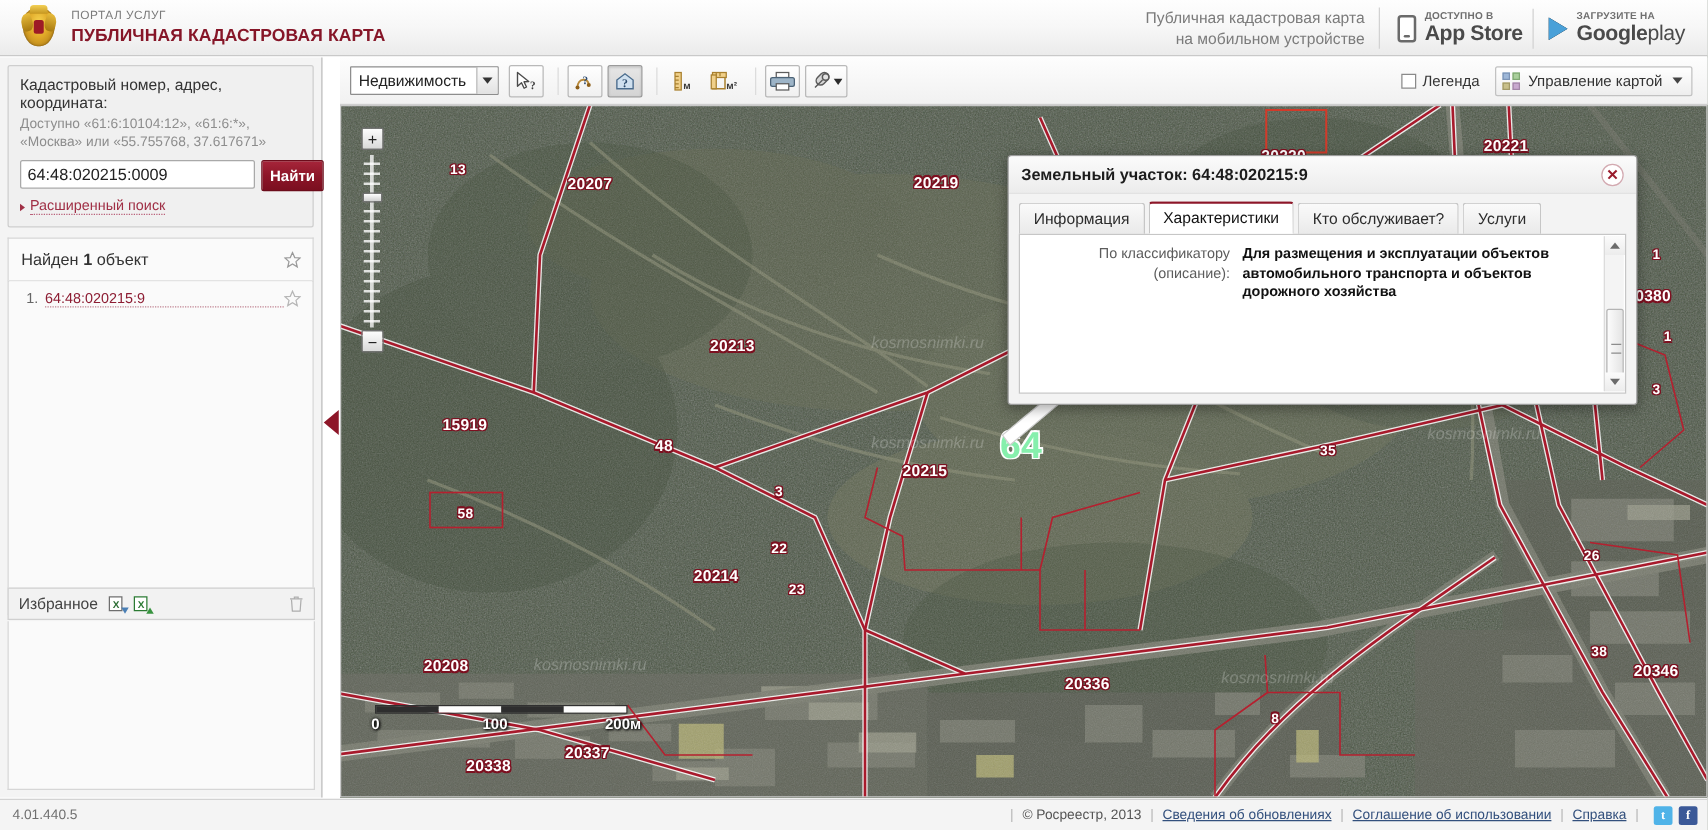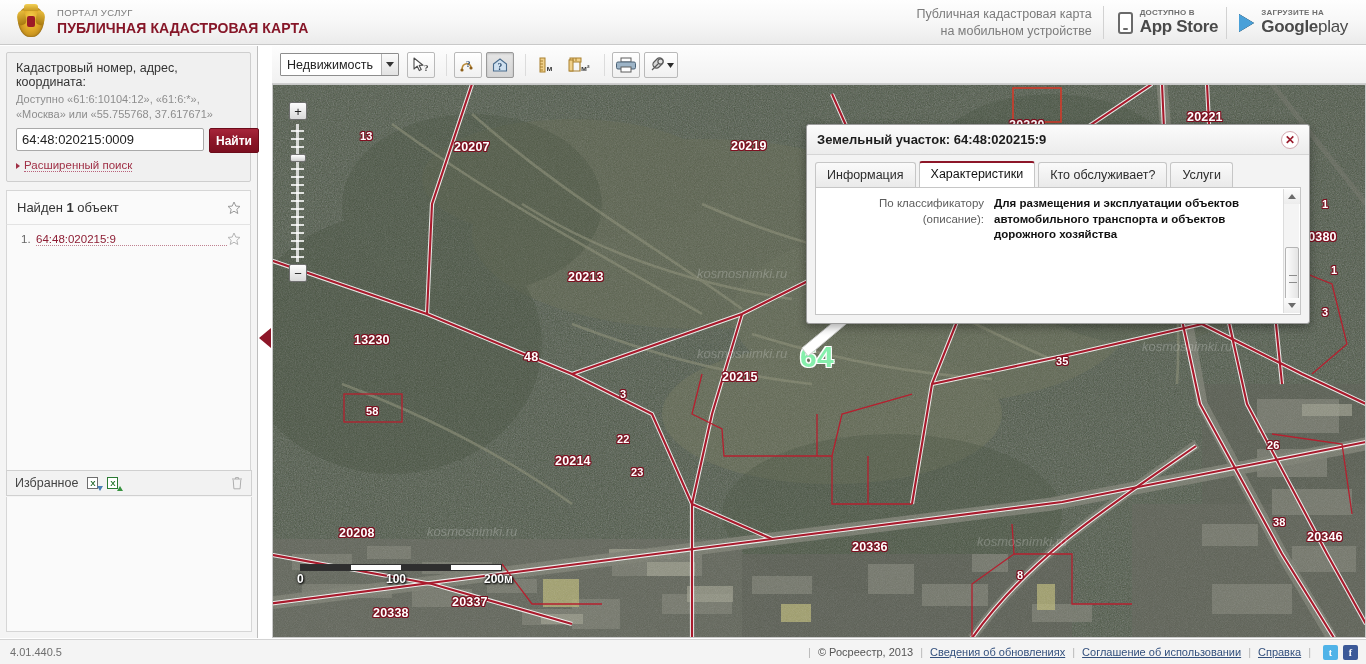--- a/index.html
+++ b/index.html
@@ -604,20 +604,36 @@
     </div>
 
     <div class="tb-btn framed" style="width:34px">
       <svg width="26" height="18" viewBox="0 0 26 18">
         <path d="M4 14 L10 8 M9 3 a3.4 3.4 0 0 1 5 5 l-3 3 a3.4 3.4 0 0 1 -5 -5 z" fill="#d8d8d8" stroke="#5a5a5a" stroke-width="1.2"></path>
         <circle cx="12.5" cy="5.5" r="2.6" fill="#e3e3e3" stroke="#5a5a5a" stroke-width="1.2"></circle>
         <polygon points="19,7 26,7 22.5,12" fill="#2b2b2b"></polygon>
       </svg>
     </div>
 
+    <div id="toolbar-right">
+      <div id="legend-check">
+        <span class="cb"></span>
+        <span>Легенда</span>
+      </div>
+      <div id="map-control">
+        <span class="layers-glyph">
+            <i></i>
+            <i></i>
+            <i></i>
+            <i></i>
+          </span>
+        <span>Управление картой</span>
+        <i class="caret-dn"></i>
+      </div>
+    </div>
   </div>
 
   <div id="map">
 
     <div id="map-img">
       <svg width="1094" height="554" viewBox="0 0 1094 554">
         <defs>
           <filter id="grain">
             <feTurbulence type="fractalNoise" baseFrequency="0.85" numOctaves="4" seed="7" result="n"></feTurbulence>
             <feColorMatrix in="n" type="saturate" values="0.12" result="ns"></feColorMatrix>
@@ -792,21 +808,21 @@
         <div class="parcel-label" style="left: 182px; top: 56px;">20207</div>
         <div class="parcel-label" style="left: 459px; top: 55px;">20219</div>
         <div class="parcel-label" style="left: 737px; top: 34px;">20220</div>
         <div class="parcel-label" style="left: 915px; top: 26px;">20221</div>
         <div class="parcel-label" style="left: 296px; top: 186px;">20213</div>
         <div class="parcel-label" style="left: 965px; top: 59px;">20328</div>
         <div class="parcel-label" style="left: 1029px; top: 146px;">20380</div>
         <div class="parcel-label small" style="left: 996px; top: 100px;">2</div>
         <div class="parcel-label small" style="left: 1050px; top: 114px;">1</div>
         <div class="parcel-label small" style="left: 1050px; top: 222px;">3</div>
-        <div class="parcel-label" style="left: 82px; top: 249px;">13230</div>
+        <div class="parcel-label" style="left: 82px; top: 249px;">15919</div>
         <div class="parcel-label" style="left: 252px; top: 266px;">48</div>
         <div class="parcel-label small" style="left: 94px; top: 321px;">58</div>
         <div class="parcel-label small" style="left: 348px; top: 304px;">3</div>
         <div class="parcel-label" style="left: 450px; top: 286px;">20215</div>
         <div class="parcel-label small" style="left: 784px; top: 271px;">35</div>
         <div class="parcel-label small" style="left: 345px; top: 349px;">22</div>
         <div class="parcel-label" style="left: 283px; top: 370px;">20214</div>
         <div class="parcel-label small" style="left: 359px; top: 382px;">23</div>
         <div class="parcel-label" style="left: 67px; top: 442px;">20208</div>
         <div class="parcel-label" style="left: 101px; top: 522px;">20338</div>

